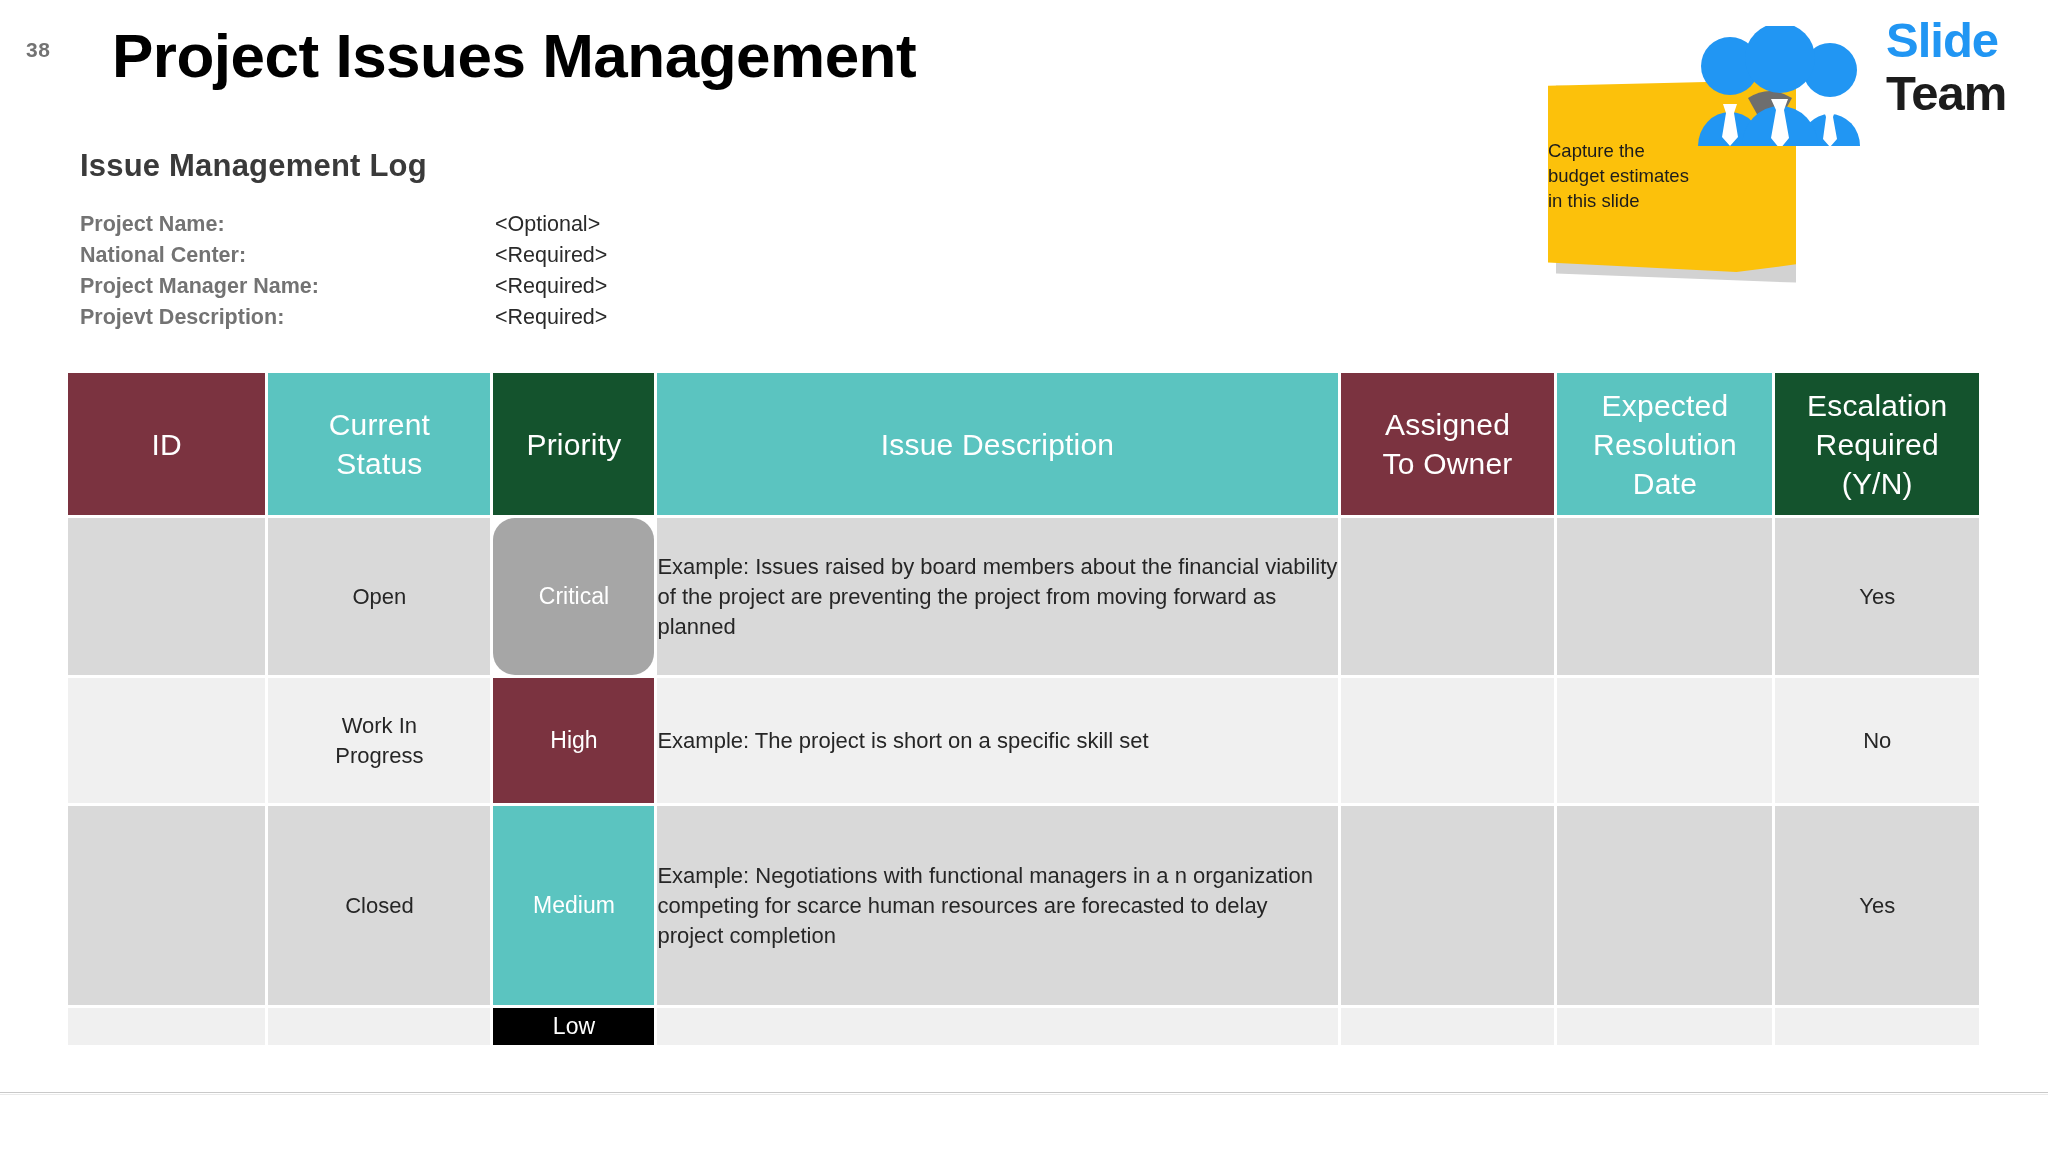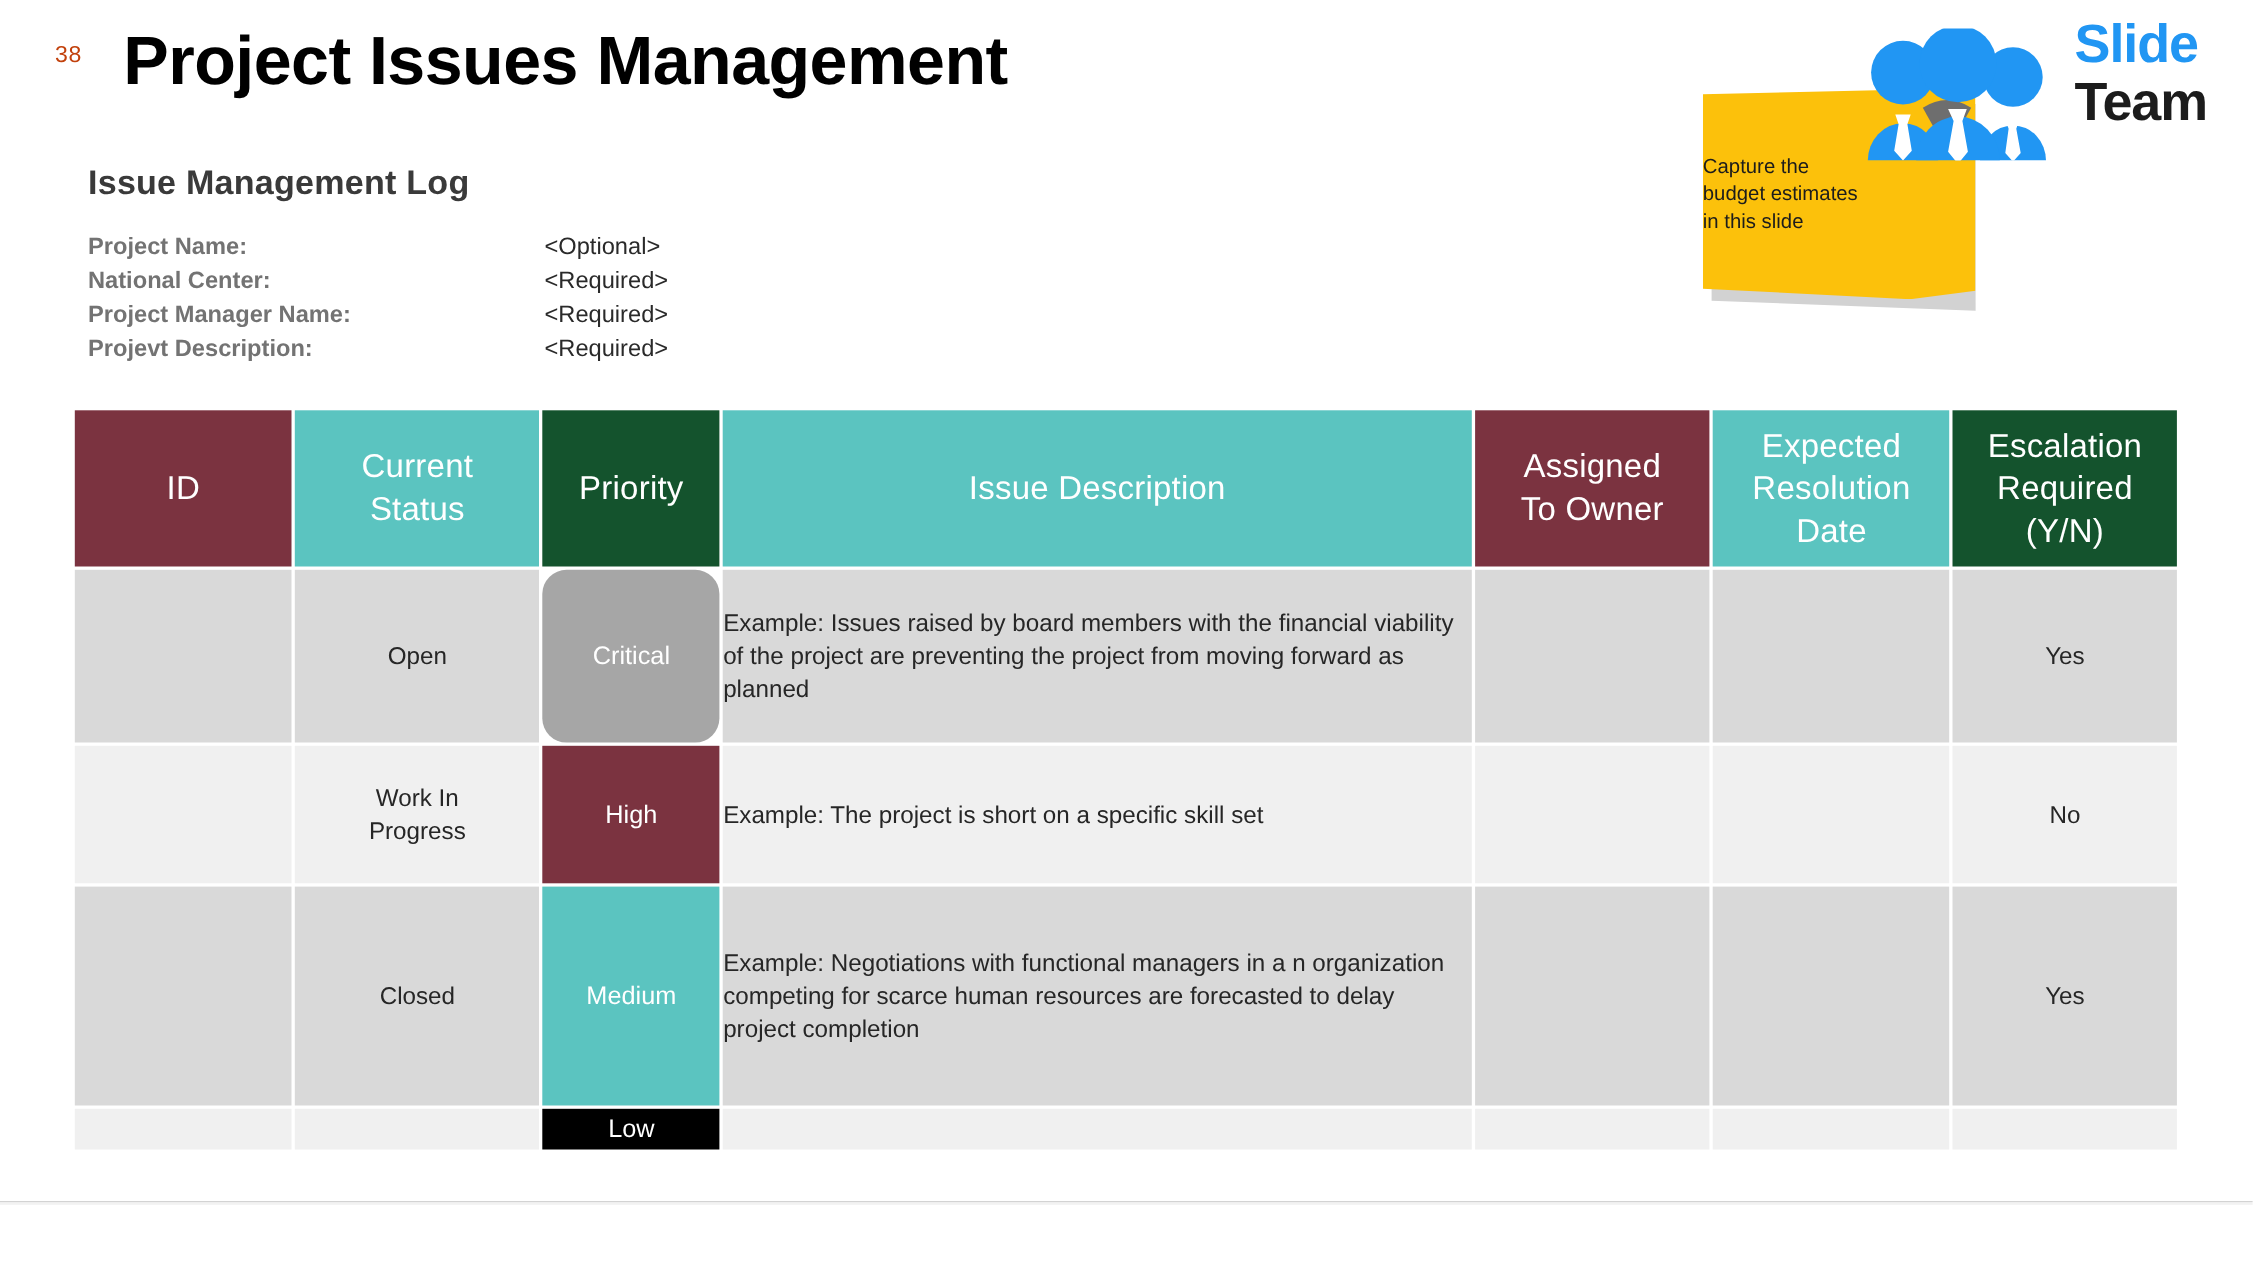--- a/index.html
+++ b/index.html
@@ -14,24 +14,23 @@
     font-family: "Liberation Sans", sans-serif;
     overflow: hidden;
   }
 
   
   .slide-number {
     position: absolute;
     left: 26px;
     top: 38px;
     font-size: 21px;
-    font-weight: normal;
-    color: #c2410c;
+    font-weight: bold;
+    color: #737373;
     letter-spacing: 0.5px;
-    margin-left: 24px;
   }
 
   
   .slide-title {
     position: absolute;
     left: 112px;
     top: 20px;
     font-size: 62px;
     font-weight: bold;
     color: #000000;
@@ -334,21 +333,21 @@
         <div>(Y/N)</div>
       </th>
     </tr>
   </thead>
   <tbody>
 
     <tr class="r1 row-a">
       <td class="cell"></td>
       <td class="cell">Open</td>
       <td class="prio prio-critical">Critical</td>
-      <td class="cell-desc">Example: Issues raised by board members with the financial viability of the project are preventing the project from moving forward as planned</td>
+      <td class="cell-desc">Example: Issues raised by board members about the financial viability of the project are preventing the project from moving forward as planned</td>
       <td class="cell"></td>
       <td class="cell"></td>
       <td class="cell">Yes</td>
     </tr>
 
     <tr class="r2 row-b">
       <td class="cell"></td>
       <td class="cell">
         <div>Work In</div>
         <div>Progress</div>

